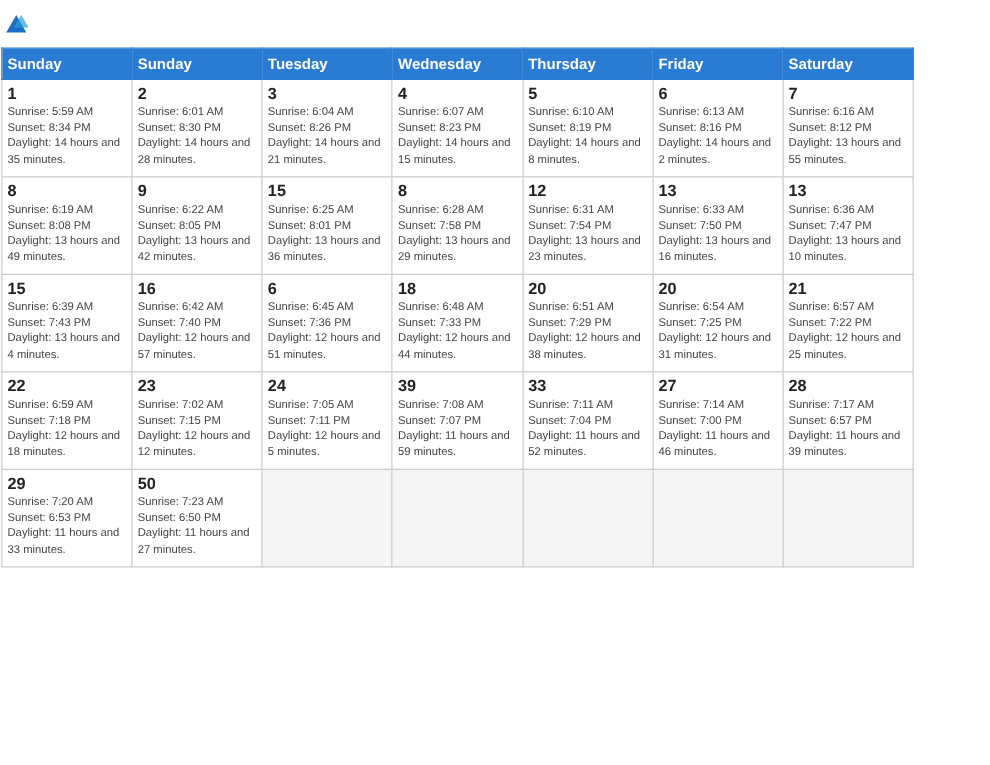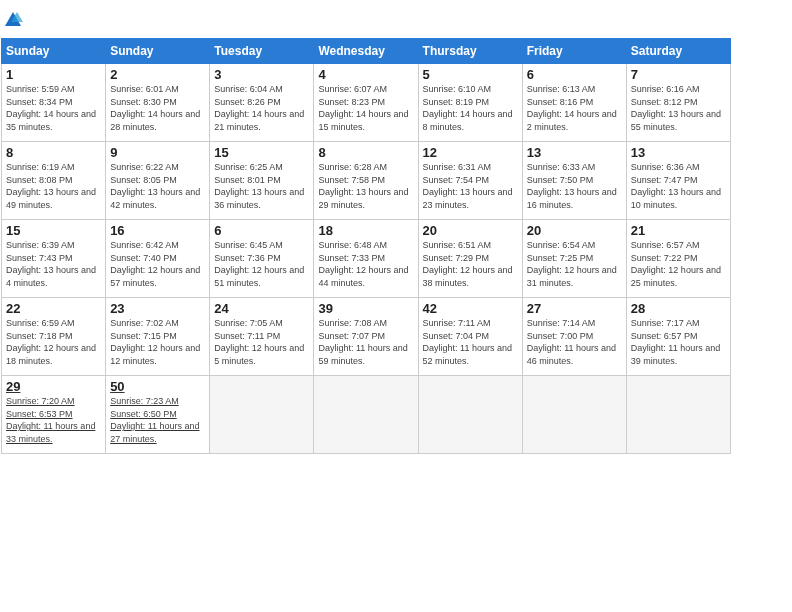--- a/index.html
+++ b/index.html
@@ -82,21 +82,20 @@
       font-size: 9.5px;
       color: #333;
       height: 78px;
       background: #fff;
     }
     .calendar td.empty {
       background: #f5f5f5;
     }
     .calendar tr:last-child td {
       height: 78px;
-      text-decoration: underline;
     }
     .day-num {
       font-size: 13px;
       font-weight: bold;
       color: #222;
       display: block;
       margin-bottom: 1px;
     }
     .day-info {
       font-size: 9px;
@@ -163,21 +162,21 @@
           <td><span class="day-num">18</span><span class="day-info">Sunrise: 6:48 AM<br>Sunset: 7:33 PM<br>Daylight: 12 hours and 44 minutes.</span></td>
           <td><span class="day-num">20</span><span class="day-info">Sunrise: 6:51 AM<br>Sunset: 7:29 PM<br>Daylight: 12 hours and 38 minutes.</span></td>
           <td><span class="day-num">20</span><span class="day-info">Sunrise: 6:54 AM<br>Sunset: 7:25 PM<br>Daylight: 12 hours and 31 minutes.</span></td>
           <td><span class="day-num">21</span><span class="day-info">Sunrise: 6:57 AM<br>Sunset: 7:22 PM<br>Daylight: 12 hours and 25 minutes.</span></td>
         </tr>
         <tr>
           <td><span class="day-num">22</span><span class="day-info">Sunrise: 6:59 AM<br>Sunset: 7:18 PM<br>Daylight: 12 hours and 18 minutes.</span></td>
           <td><span class="day-num">23</span><span class="day-info">Sunrise: 7:02 AM<br>Sunset: 7:15 PM<br>Daylight: 12 hours and 12 minutes.</span></td>
           <td><span class="day-num">24</span><span class="day-info">Sunrise: 7:05 AM<br>Sunset: 7:11 PM<br>Daylight: 12 hours and 5 minutes.</span></td>
           <td><span class="day-num">39</span><span class="day-info">Sunrise: 7:08 AM<br>Sunset: 7:07 PM<br>Daylight: 11 hours and 59 minutes.</span></td>
-          <td><span class="day-num">42</span><span class="day-info">Sunrise: 7:11 AM<br>Sunset: 7:04 PM<br>Daylight: 11 hours and 52 minutes.</span></td>
+          <td><span class="day-num">33</span><span class="day-info">Sunrise: 7:11 AM<br>Sunset: 7:04 PM<br>Daylight: 11 hours and 52 minutes.</span></td>
           <td><span class="day-num">27</span><span class="day-info">Sunrise: 7:14 AM<br>Sunset: 7:00 PM<br>Daylight: 11 hours and 46 minutes.</span></td>
           <td><span class="day-num">28</span><span class="day-info">Sunrise: 7:17 AM<br>Sunset: 6:57 PM<br>Daylight: 11 hours and 39 minutes.</span></td>
         </tr>
         <tr>
           <td><span class="day-num">29</span><span class="day-info">Sunrise: 7:20 AM<br>Sunset: 6:53 PM<br>Daylight: 11 hours and 33 minutes.</span></td>
           <td><span class="day-num">50</span><span class="day-info">Sunrise: 7:23 AM<br>Sunset: 6:50 PM<br>Daylight: 11 hours and 27 minutes.</span></td>
           <td class="empty"></td>
           <td class="empty"></td>
           <td class="empty"></td>
           <td class="empty"></td>

